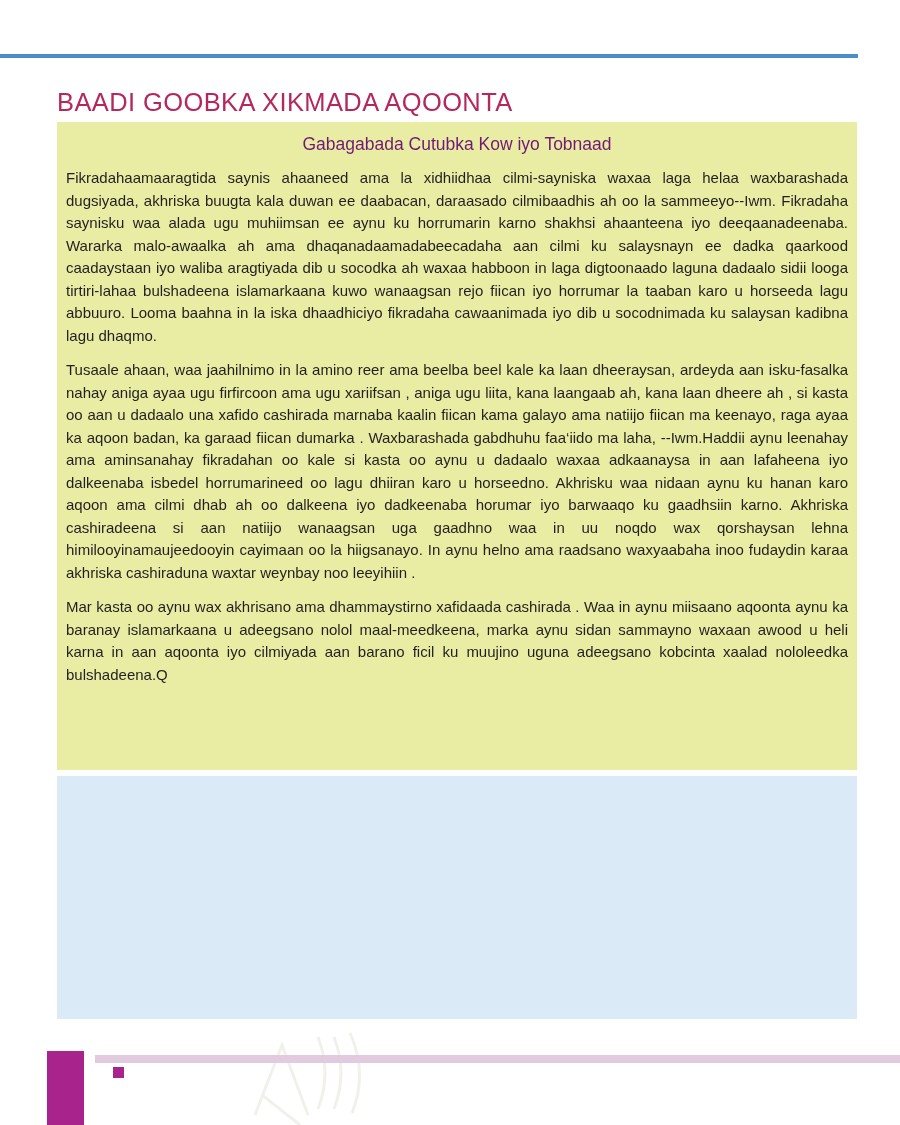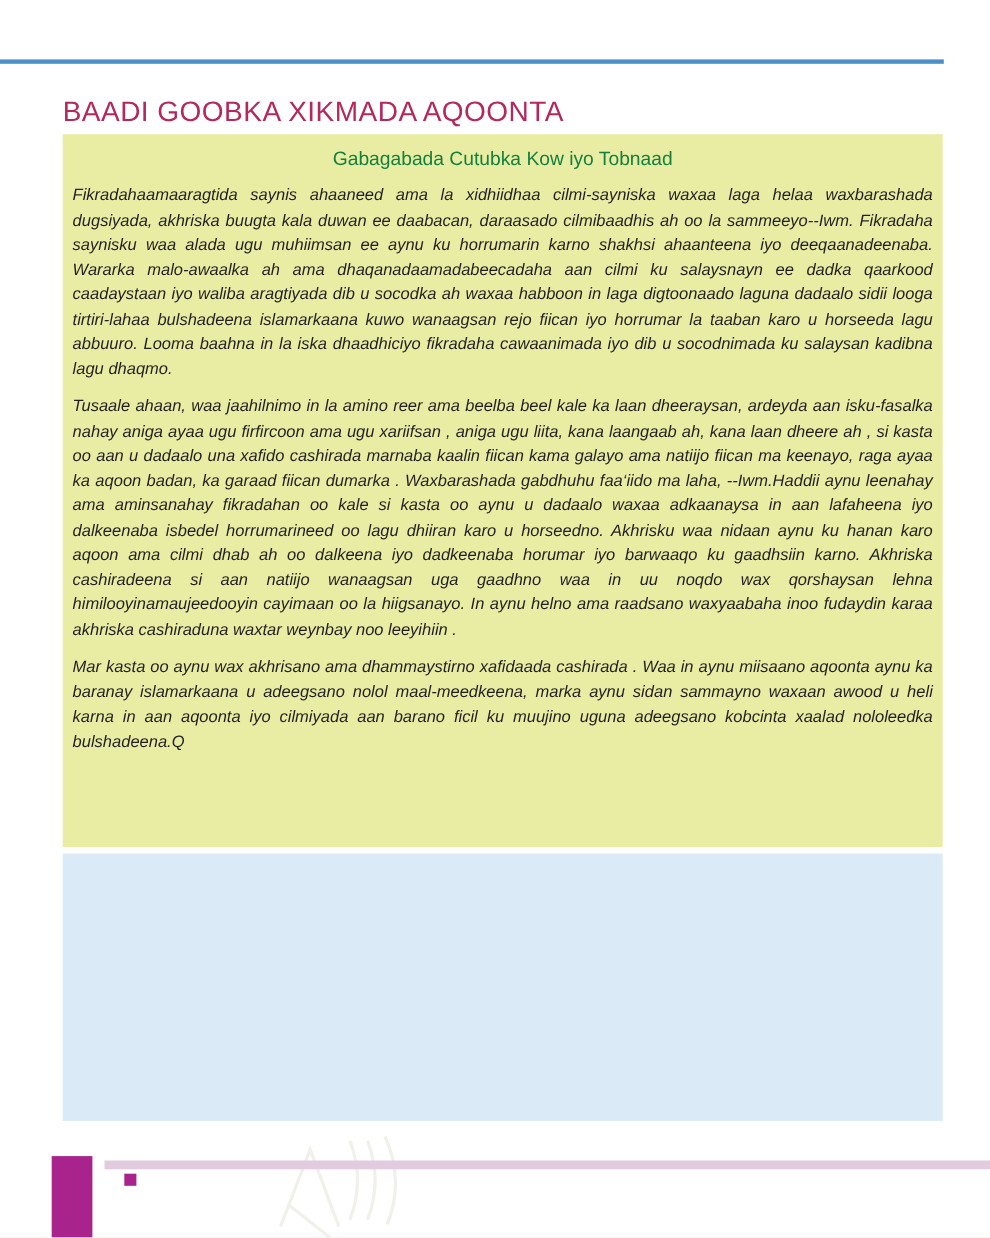--- a/index.html
+++ b/index.html
@@ -63,34 +63,33 @@
     width: 800px;
     height: 648px;
     background: #e9eda4;
     box-sizing: border-box;
     padding: 12px 9px 8px 9px;
     z-index: 2;
   }
 
   .panel-heading {
     text-align: center;
-    color: #15803d;
+    color: #701a75;
     font-size: 17.5px;
     margin: 0 0 9px 0;
     font-weight: 400;
     line-height: 1.2;
   }
 
   .body-text {
     color: #231f20;
     font-size: 15px;
     line-height: 1.50;
     text-align: justify;
     margin: 12px 0 4px 0;
-    font-style: italic;
   }
   .body-text:last-child { margin-bottom: 0; }
 
   .blue-panel {
     position: absolute;
     left: 57px;
     top: 776px;
     width: 800px;
     height: 243px;
     background: #daeaf7;

